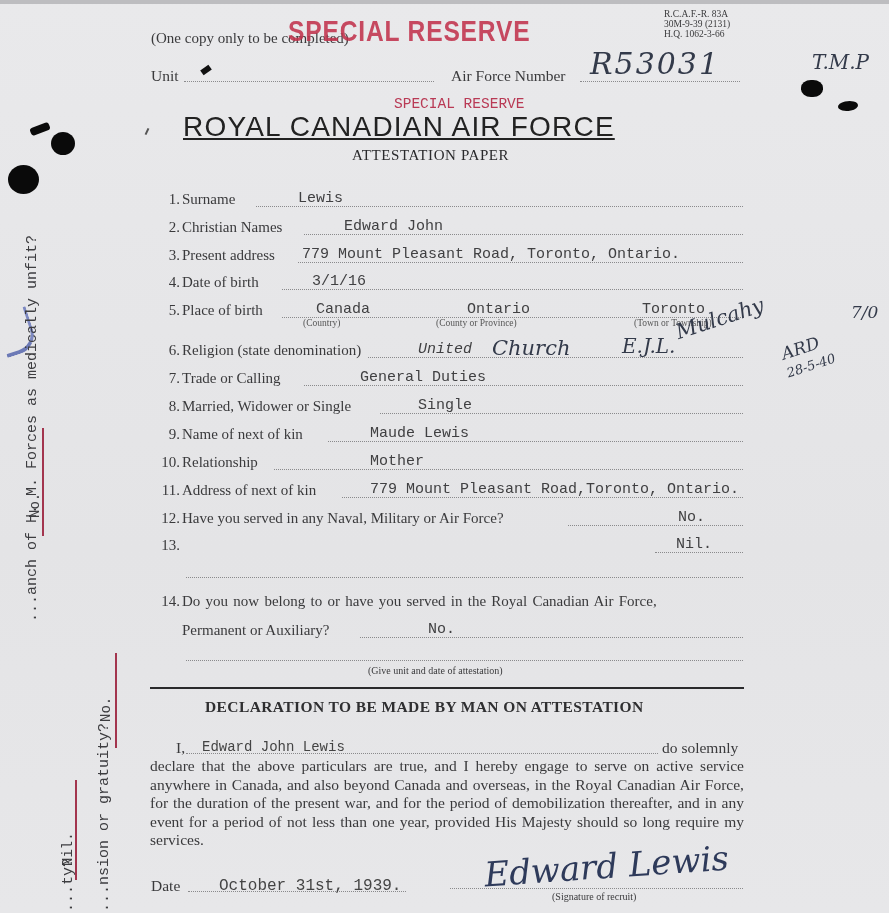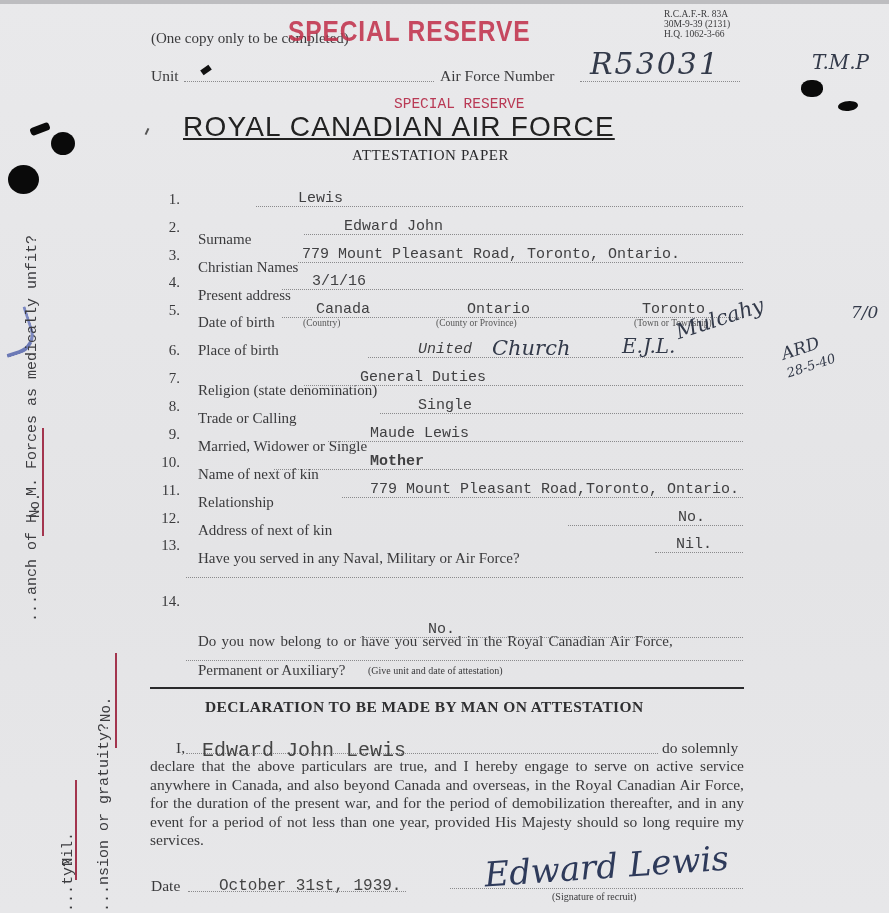--- a/index.html
+++ b/index.html
@@ -15,21 +15,21 @@
   }
   .topshade { position: absolute; left: 0; top: 0; width: 889px; height: 4px; background: #bdbdc0; }
   .abs { position: absolute; white-space: nowrap; }
   .serif { font-family: "Liberation Serif", serif; }
   .mono { font-family: "Liberation Mono", monospace; color: #444; }
   .hand { font-family: "DejaVu Serif", serif; font-style: italic; color: #333a4a; }
   .red { color: #c2334d; }
   .dots { position: absolute; border-bottom: 1.5px dotted #8a8a8c; height: 0; }
   .row { position: absolute; left: 158px; height: 20px; font-size: 15px; }
   .num { position: absolute; left: 0; width: 22px; text-align: right; }
-  .lbl { position: absolute; left: 40px; margin-top: 40px; }
+  .lbl { position: absolute; left: 24px; }
   .val { position: absolute; font-family: "Liberation Mono", monospace; font-size: 15px; color: #404042; top: -1px; }
   .sub { position: absolute; font-size: 9.5px; color: #555; }
   .hole { position: absolute; background: #0a0a0a; border-radius: 50%; }
   .redline { position: absolute; width: 2px; background: #a3354e; }
   .vert { position: absolute; transform-origin: left top; transform: rotate(-90deg); font-family: "Liberation Mono", monospace; font-size: 15px; color: #3d3d40; white-space: nowrap; }
   .rule { position: absolute; left: 150px; width: 594px; height: 2px; background: #2a2a2c; }
   .para { position: absolute; left: 150px; width: 594px; font-size: 15.5px; line-height: 18.6px; text-align: justify; text-align-last: left; }
 </style>
 </head>
 <body>
@@ -42,21 +42,21 @@
 
   <div class="abs serif" style="left:664px;top:9px;font-size:9.5px;line-height:10px;width:70px;">
     <div>R.C.A.F.-R. 83A</div>
     <div>30M-9-39 (2131)</div>
     <div>H.Q. 1062-3-66</div>
   </div>
 
   <div class="abs serif" style="left:151px;top:67px;font-size:15.5px;">Unit</div>
   <div class="dots" style="left:184px;top:81px;width:250px;"></div>
   <div class="abs" style="left:201px;top:67px;width:10px;height:6px;background:#111;transform:rotate(-35deg);"></div>
-  <div class="abs serif" style="left:440px;top:67px;font-size:15.5px;">Air Force Number</div>
+  <div class="abs serif" style="left:451px;top:67px;font-size:15.5px;">Air Force Number</div>
   <div class="dots" style="left:580px;top:81px;width:160px;"></div>
   <div class="abs hand" style="left:590px;top:46px;font-size:30px;letter-spacing:2px;">R53031</div>
 
   <div class="abs hand" style="left:812px;top:50px;font-size:20px;">T.M.P</div>
   <div class="hole" style="left:801px;top:80px;width:22px;height:17px;border-radius:45%;"></div>
   <div class="hole" style="left:838px;top:101px;width:20px;height:10px;border-radius:40% 60% 40% 60%;transform:rotate(-12deg);"></div>
 
   <div class="abs mono red" style="left:394px;top:96px;font-size:14.5px;color:#b93a55;">SPECIAL RESERVE</div>
   <div class="abs" style="left:183px;top:111px;font-family:'Liberation Sans',sans-serif;font-size:28px;letter-spacing:1.2px;color:#222;text-decoration:underline;">ROYAL CANADIAN AIR FORCE</div>
   <div class="abs serif" style="left:352px;top:147px;font-size:15px;letter-spacing:0.6px;color:#2a2a2c;">ATTESTATION PAPER</div>
@@ -125,21 +125,21 @@
   <div class="row" style="top:426px;width:590px;">
     <span class="num">9.</span>
     <span class="lbl">Name of next of kin</span>
     <div class="dots" style="left:170px;top:15px;width:415px;"></div>
     <span class="val" style="left:212px;">Maude Lewis</span>
   </div>
   <div class="row" style="top:454px;width:590px;">
     <span class="num">10.</span>
     <span class="lbl">Relationship</span>
     <div class="dots" style="left:116px;top:15px;width:469px;"></div>
-    <span class="val" style="left:212px;font-weight:bold;">Mother</span>
+    <span class="val" style="left:212px;">Mother</span>
   </div>
   <div class="row" style="top:482px;width:600px;">
     <span class="num">11.</span>
     <span class="lbl">Address of next of kin</span>
     <div class="dots" style="left:184px;top:15px;width:401px;"></div>
     <span class="val" style="left:212px;">779 Mount Pleasant Road,Toronto, Ontario.</span>
   </div>
 
   <div class="row" style="top:510px;width:590px;">
     <span class="num">12.</span>
@@ -171,21 +171,21 @@
   <div class="abs hand" style="left:622px;top:334px;font-size:20px;">E.J.L.</div>
   <div class="abs hand" style="left:680px;top:320px;font-size:21px;transform:rotate(-18deg);transform-origin:left bottom;">Mulcahy</div>
   <div class="abs hand" style="left:851px;top:302px;font-size:17px;">7/0</div>
   <div class="abs hand" style="left:781px;top:338px;font-size:17px;transform:rotate(-18deg);">ARD</div>
   <div class="abs hand" style="left:786px;top:358px;font-size:13px;transform:rotate(-18deg);">28-5-40</div>
 
   <div class="abs serif" style="left:205px;top:698px;font-size:15.5px;font-weight:bold;letter-spacing:0.4px;color:#2f2f31;">DECLARATION TO BE MADE BY MAN ON ATTESTATION</div>
 
   <div class="abs serif" style="left:176px;top:739px;font-size:15.5px;">I,</div>
   <div class="dots" style="left:186px;top:753px;width:472px;"></div>
-  <div class="abs mono" style="left:202px;top:739px;font-size:20px;">Edward John Lewis</div>
+  <div class="abs mono" style="left:202px;top:739px;font-size:14px;">Edward John Lewis</div>
   <div class="abs serif" style="left:662px;top:739px;font-size:15.5px;">do solemnly</div>
 
   <div class="para" style="top:757px;">declare that the above particulars are true, and I hereby engage to serve on active service anywhere in Canada, and also beyond Canada and overseas, in the Royal Canadian Air Force, for the duration of the present war, and for the period of demobilization thereafter, and in any event for a period of not less than one year, provided His Majesty should so long require my services.</div>
 
   <div class="abs serif" style="left:151px;top:877px;font-size:15.5px;">Date</div>
   <div class="dots" style="left:188px;top:891px;width:218px;"></div>
   <div class="abs mono" style="left:219px;top:877px;font-size:16px;">October 31st, 1939.</div>
 
   <div class="dots" style="left:450px;top:888px;width:293px;"></div>
   <div class="abs hand" style="left:484px;top:846px;font-size:34px;color:#2e3a5a;transform:rotate(-4deg);">Edward Lewis</div>

